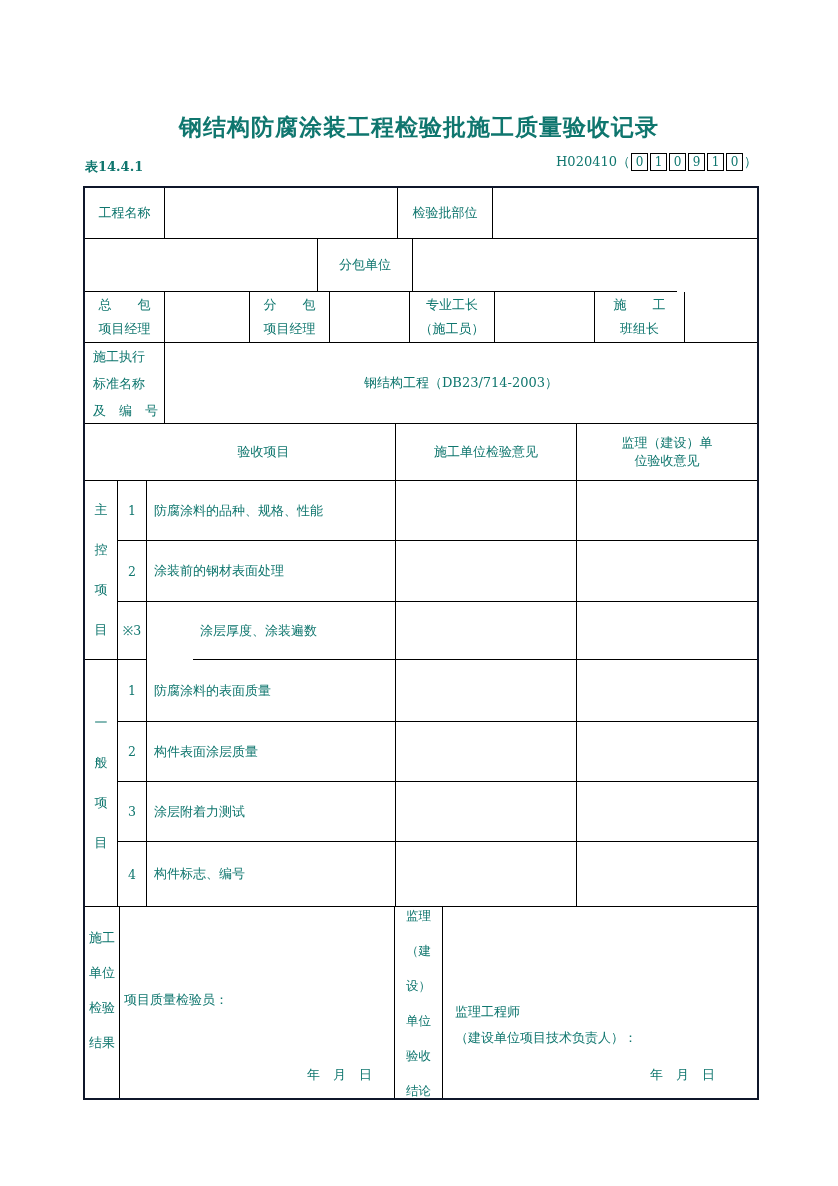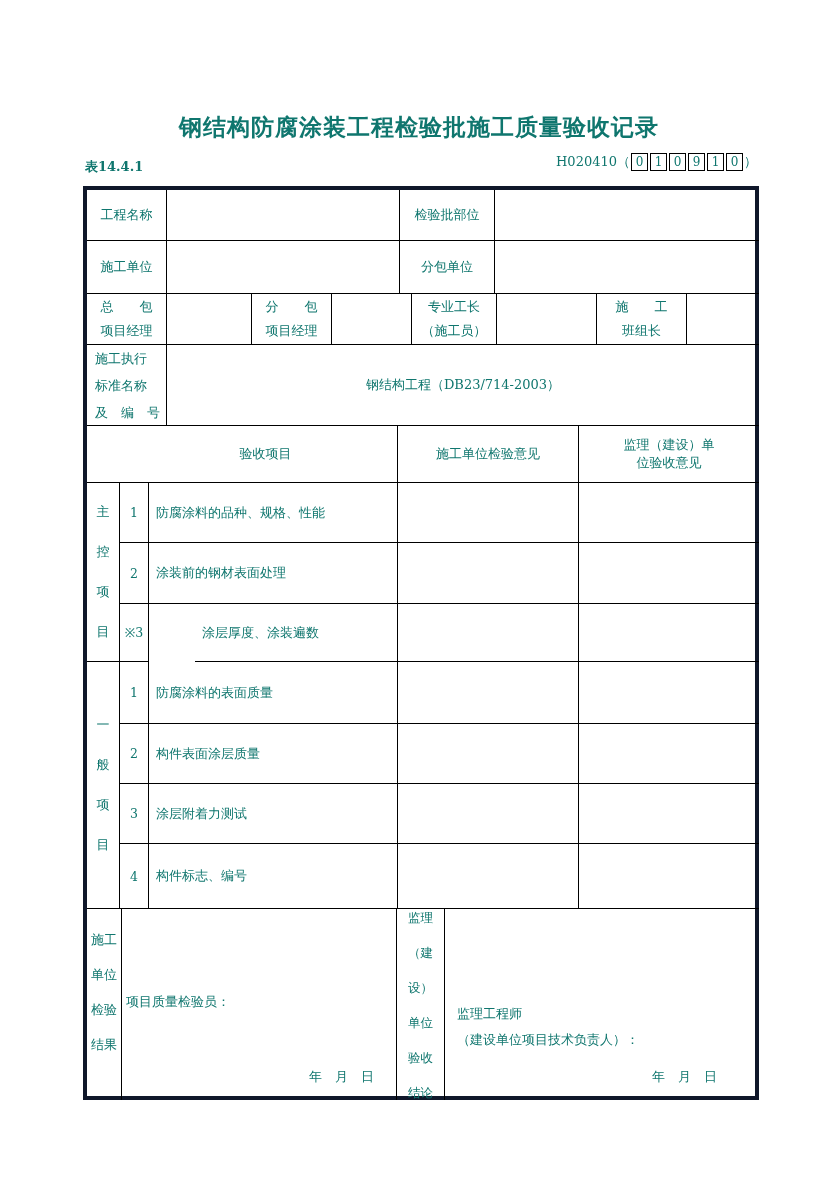--- a/index.html
+++ b/index.html
@@ -19,21 +19,21 @@
     position:absolute; top:153px; right:81px;
     display:flex; align-items:center; font-size:13px;
   }
   .digitbox {
     display:inline-flex; width:17px; height:18px; margin:0 1px;
     border:1px solid #000; align-items:center; justify-content:center;
     font-size:12px;
   }
   .form-table {
     position:absolute; left:83px; top:186px; width:676px; height:914px;
-    border:4px solid #0f172a; background:#fff;
+    border:2px solid #0f172a; background:#fff;
   }
   .row { display:flex; width:672px; }
   .r1 { height:51px; } .r2 { height:53px; } .r3 { height:51px; } .r4 { height:81px; }
   .rhead { height:57px; } .rfoot { height:191px; }
   .cell {
     display:flex; align-items:center; justify-content:center;
     border-right:1px solid #000; border-bottom:1px solid #000;
     height:100%; overflow:hidden;
   }
   .last { border-right:none; }
@@ -94,21 +94,20 @@
   <div class="form-table">
 
     <div class="row r1">
       <div class="cell w80">工程名称</div>
       <div class="cell w233"></div>
       <div class="cell w95">检验批部位</div>
       <div class="cell w264 last"></div>
     </div>
 
     <div class="row r2">
-      <div class="cell w80">施工单位</div>
       <div class="cell w233"></div>
       <div class="cell w95">分包单位</div>
       <div class="cell w264 last"></div>
     </div>
 
     <div class="row r3">
       <div class="cell w80">
           <span class="ml">总　　包
 项目经理</span>
         </div>

